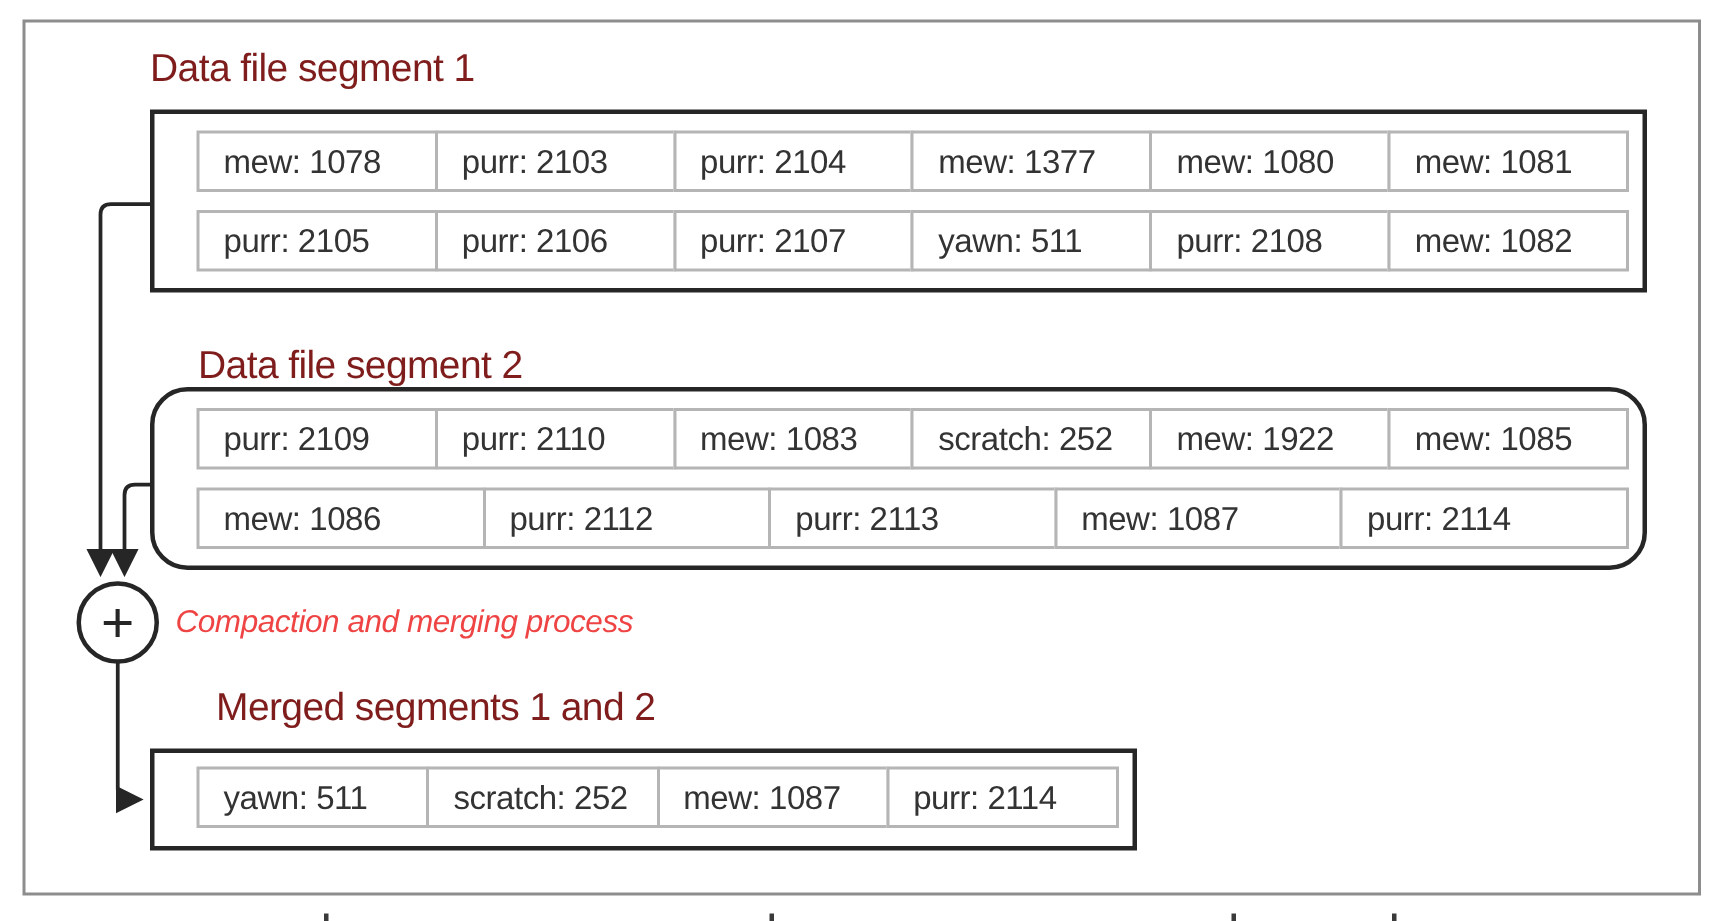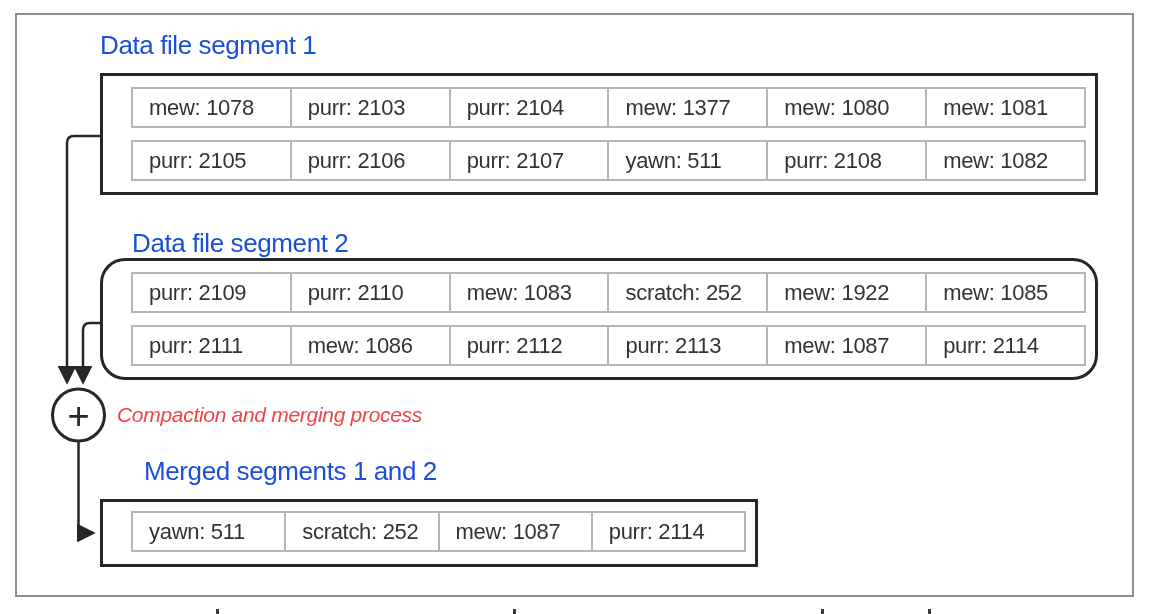--- a/index.html
+++ b/index.html
@@ -22,21 +22,21 @@
     width: 1115px;
     height: 580px;
     border: 2px solid #8d8d8d;
     background: #ffffff;
   }
   .seg-title {
     position: absolute;
     left: 100px;
     font-size: 26px;
     line-height: 1.2;
-    color: #1d4ed8;
+    color: #7f1d1d;
     letter-spacing: -0.4px;
     white-space: nowrap;
   }
   #title-seg1 { top: 30px; }
   #title-seg2 { top: 228px; margin-left: 32px; }
   #title-merged { top: 456px; margin-left: 44px; }
 
   .seg-box {
     position: absolute;
     left: 100px;
@@ -130,21 +130,20 @@
 <div class="seg-box" id="box-seg2">
   <div class="seg-row">
     <div class="cell">purr: 2109</div>
     <div class="cell">purr: 2110</div>
     <div class="cell">mew: 1083</div>
     <div class="cell">scratch: 252</div>
     <div class="cell">mew: 1922</div>
     <div class="cell">mew: 1085</div>
   </div>
   <div class="seg-row">
-    <div class="cell">purr: 2111</div>
     <div class="cell">mew: 1086</div>
     <div class="cell">purr: 2112</div>
     <div class="cell">purr: 2113</div>
     <div class="cell">mew: 1087</div>
     <div class="cell">purr: 2114</div>
   </div>
 </div>
 
 <div class="merge-label">Compaction and merging process</div>
 

